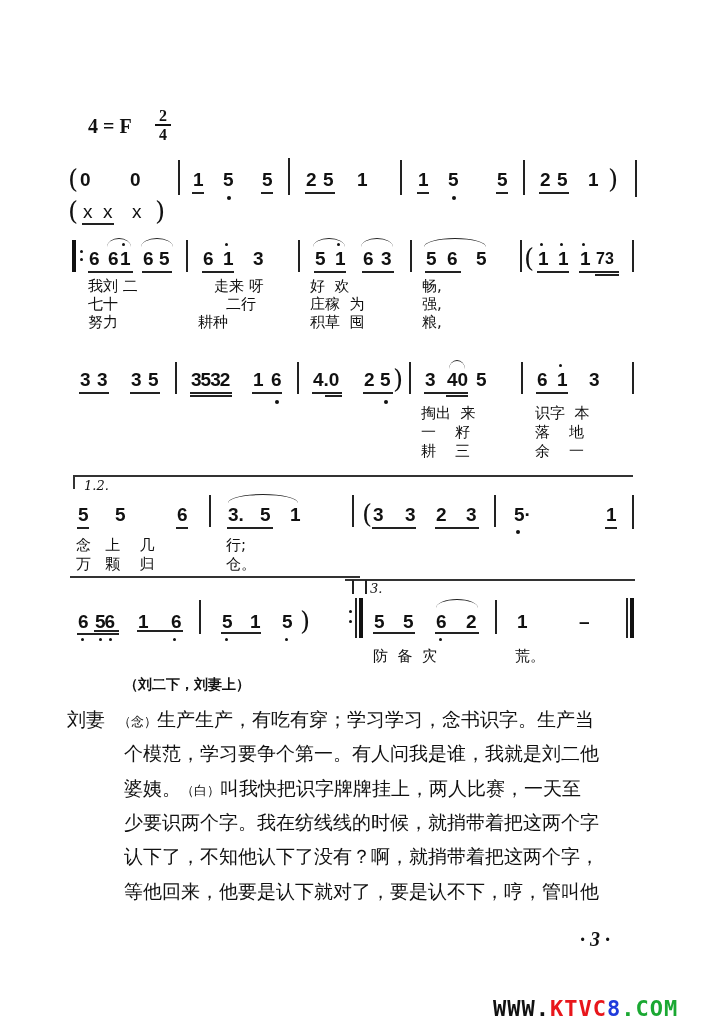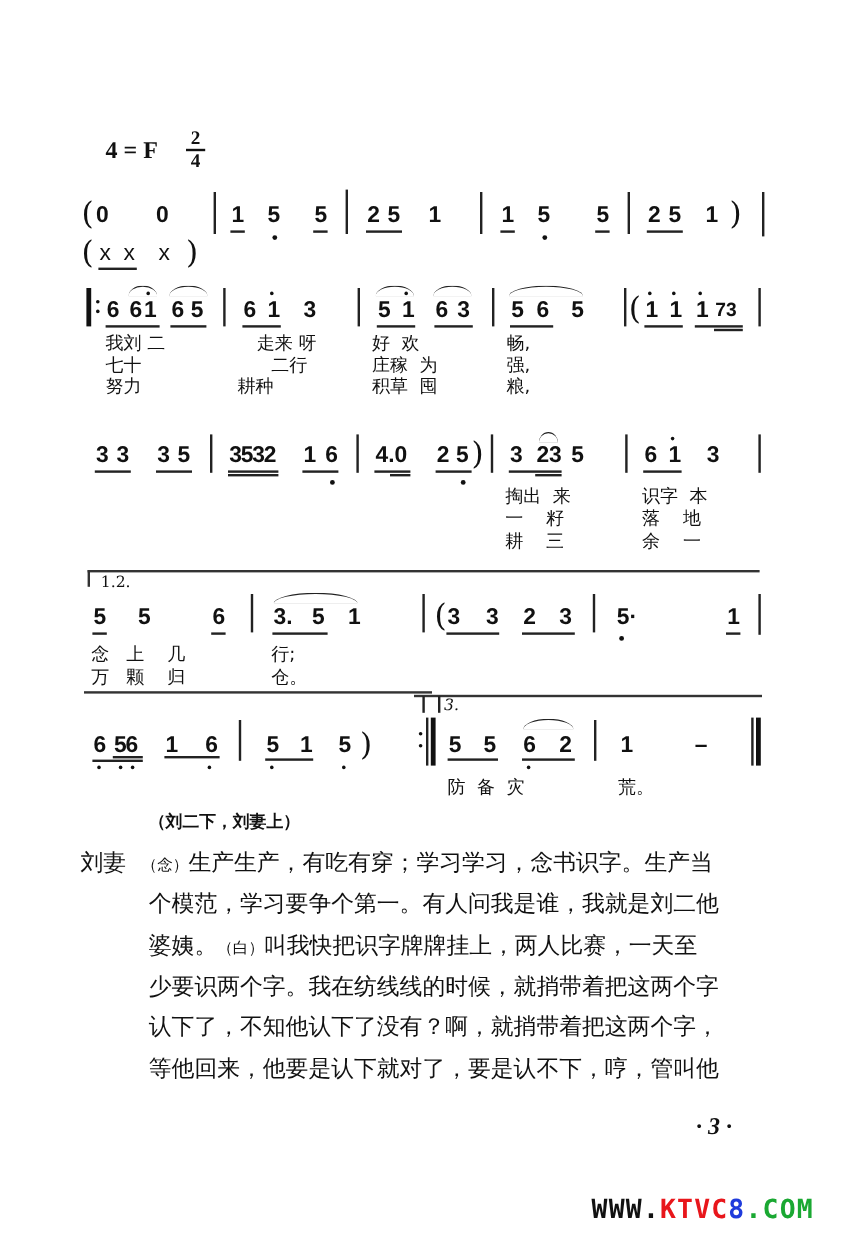--- a/index.html
+++ b/index.html
@@ -151,21 +151,21 @@
   <div class="n" style="left:313px;top:370px;">4.0</div>
   <div class="ul" style="left:312px;top:392px;width:30px;"></div>
   <div class="ul" style="left:325px;top:395px;width:17px;"></div>
   <div class="n" style="left:364px;top:370px;">2</div>
   <div class="n" style="left:380px;top:370px;">5</div>
   <div class="ul" style="left:363px;top:392px;width:30px;"></div>
   <div class="dot" style="left:384px;top:400px;"></div>
   <div class="paren" style="left:393px;top:366px;">)</div>
   <div class="bar" style="left:409px;top:362px;height:32px;"></div>
   <div class="n" style="left:425px;top:370px;">3</div>
-  <div class="n" style="left:447px;top:370px;">23</div>
+  <div class="n" style="left:447px;top:370px;">40</div>
   <div class="slur" style="left:449px;top:360px;width:16px;"></div>
   <div class="ul" style="left:424px;top:392px;width:44px;"></div>
   <div class="ul" style="left:446px;top:395px;width:22px;"></div>
   <div class="n" style="left:476px;top:370px;">5</div>
   <div class="bar" style="left:521px;top:362px;height:32px;"></div>
   <div class="n" style="left:537px;top:370px;">6</div>
   <div class="n" style="left:557px;top:370px;">1</div>
   <div class="dot" style="left:559px;top:364px;width:3px;height:3px;"></div>
   <div class="ul" style="left:536px;top:392px;width:32px;"></div>
   <div class="n" style="left:589px;top:370px;">3</div>
@@ -175,21 +175,21 @@
   <div class="lyr" style="left:535px;top:405px;">识字  本</div>
   <div class="lyr" style="left:421px;top:424px;">一    籽</div>
   <div class="lyr" style="left:535px;top:424px;">落    地</div>
   <div class="lyr" style="left:421px;top:443px;">耕    三</div>
   <div class="lyr" style="left:535px;top:443px;">余    一</div>
 </div>
 
 <div>
   <div class="hline" style="left:73px;top:475px;width:560px;"></div>
   <div class="abs" style="left:73px;top:475px;width:1.5px;height:14px;background:#333;"></div>
-  <div class="abs" style="left:84px;top:478px;font-size:13px;font-family:'DejaVu Serif',serif;">1.2.</div>
+  <div class="abs" style="left:84px;top:478px;font-style:italic;font-size:13px;font-family:'DejaVu Serif',serif;">1.2.</div>
   <div class="n" style="left:78px;top:505px;">5</div>
   <div class="ul" style="left:77px;top:527px;width:12px;"></div>
   <div class="n" style="left:115px;top:505px;">5</div>
   <div class="n" style="left:177px;top:505px;">6</div>
   <div class="ul" style="left:176px;top:527px;width:12px;"></div>
   <div class="bar" style="left:209px;top:495px;height:32px;"></div>
   <div class="n" style="left:228px;top:505px;">3.</div>
   <div class="n" style="left:260px;top:505px;">5</div>
   <div class="slur" style="left:228px;top:494px;width:70px;"></div>
   <div class="ul" style="left:227px;top:527px;width:46px;"></div>

